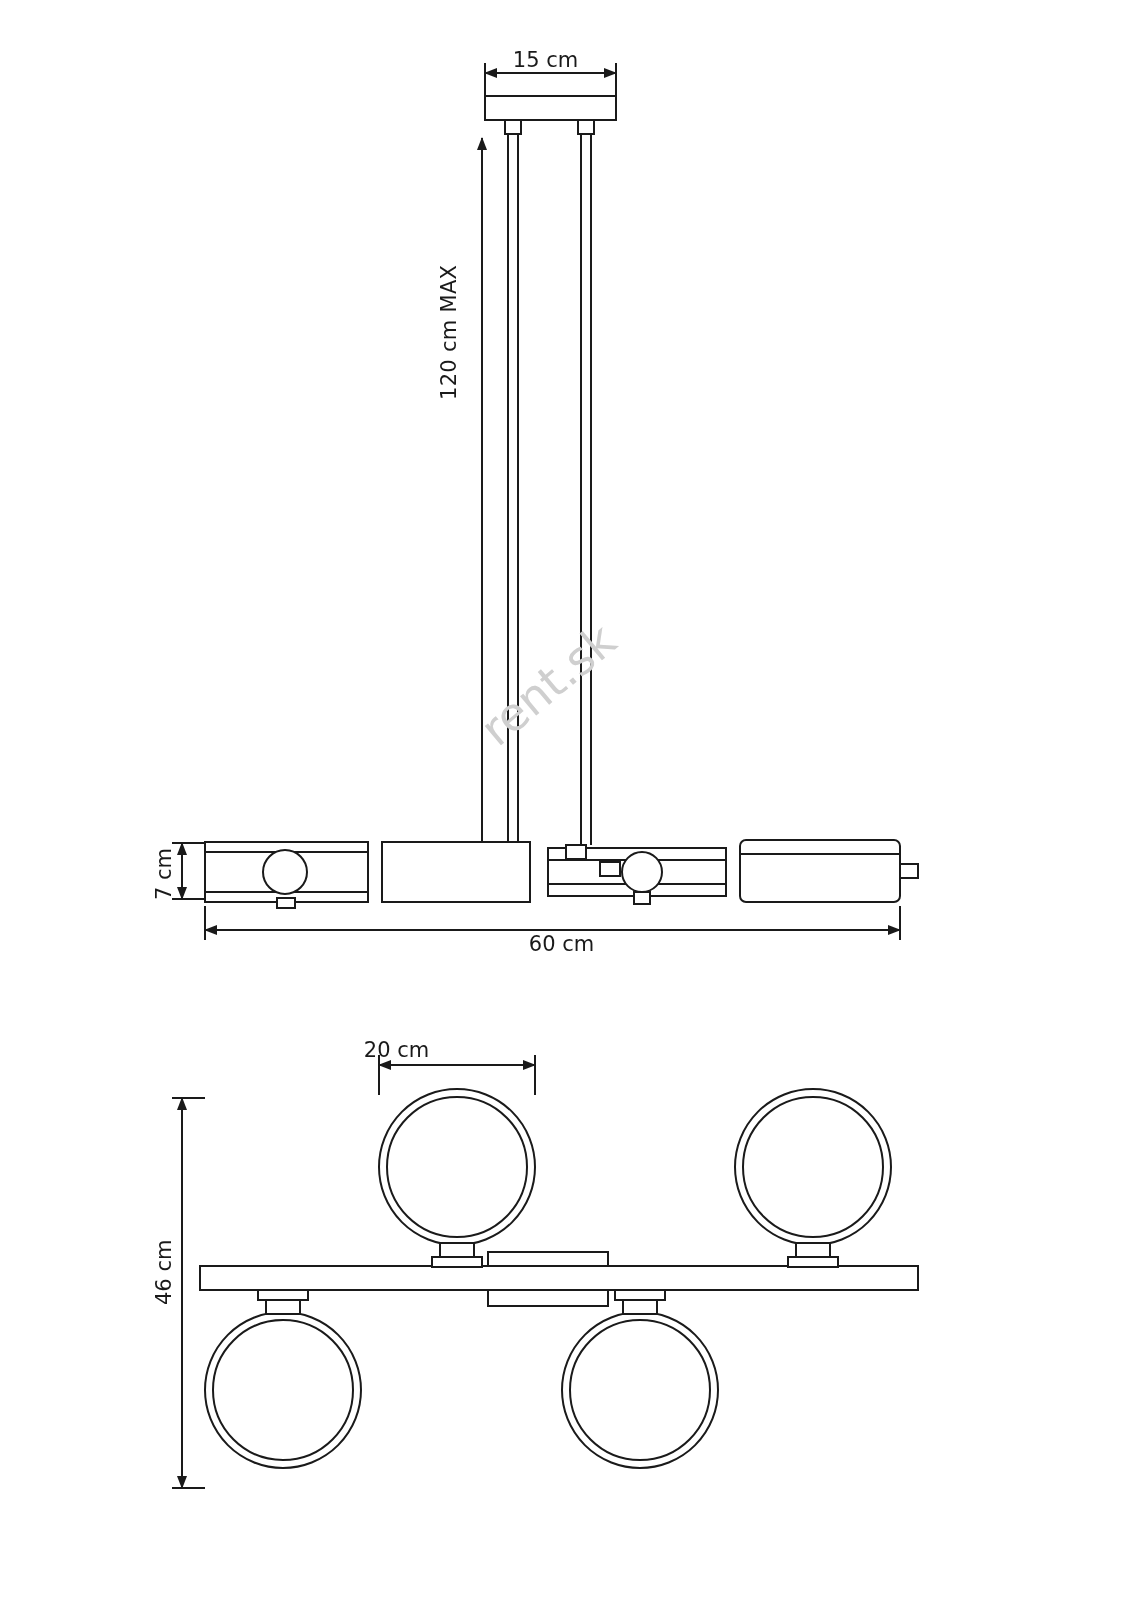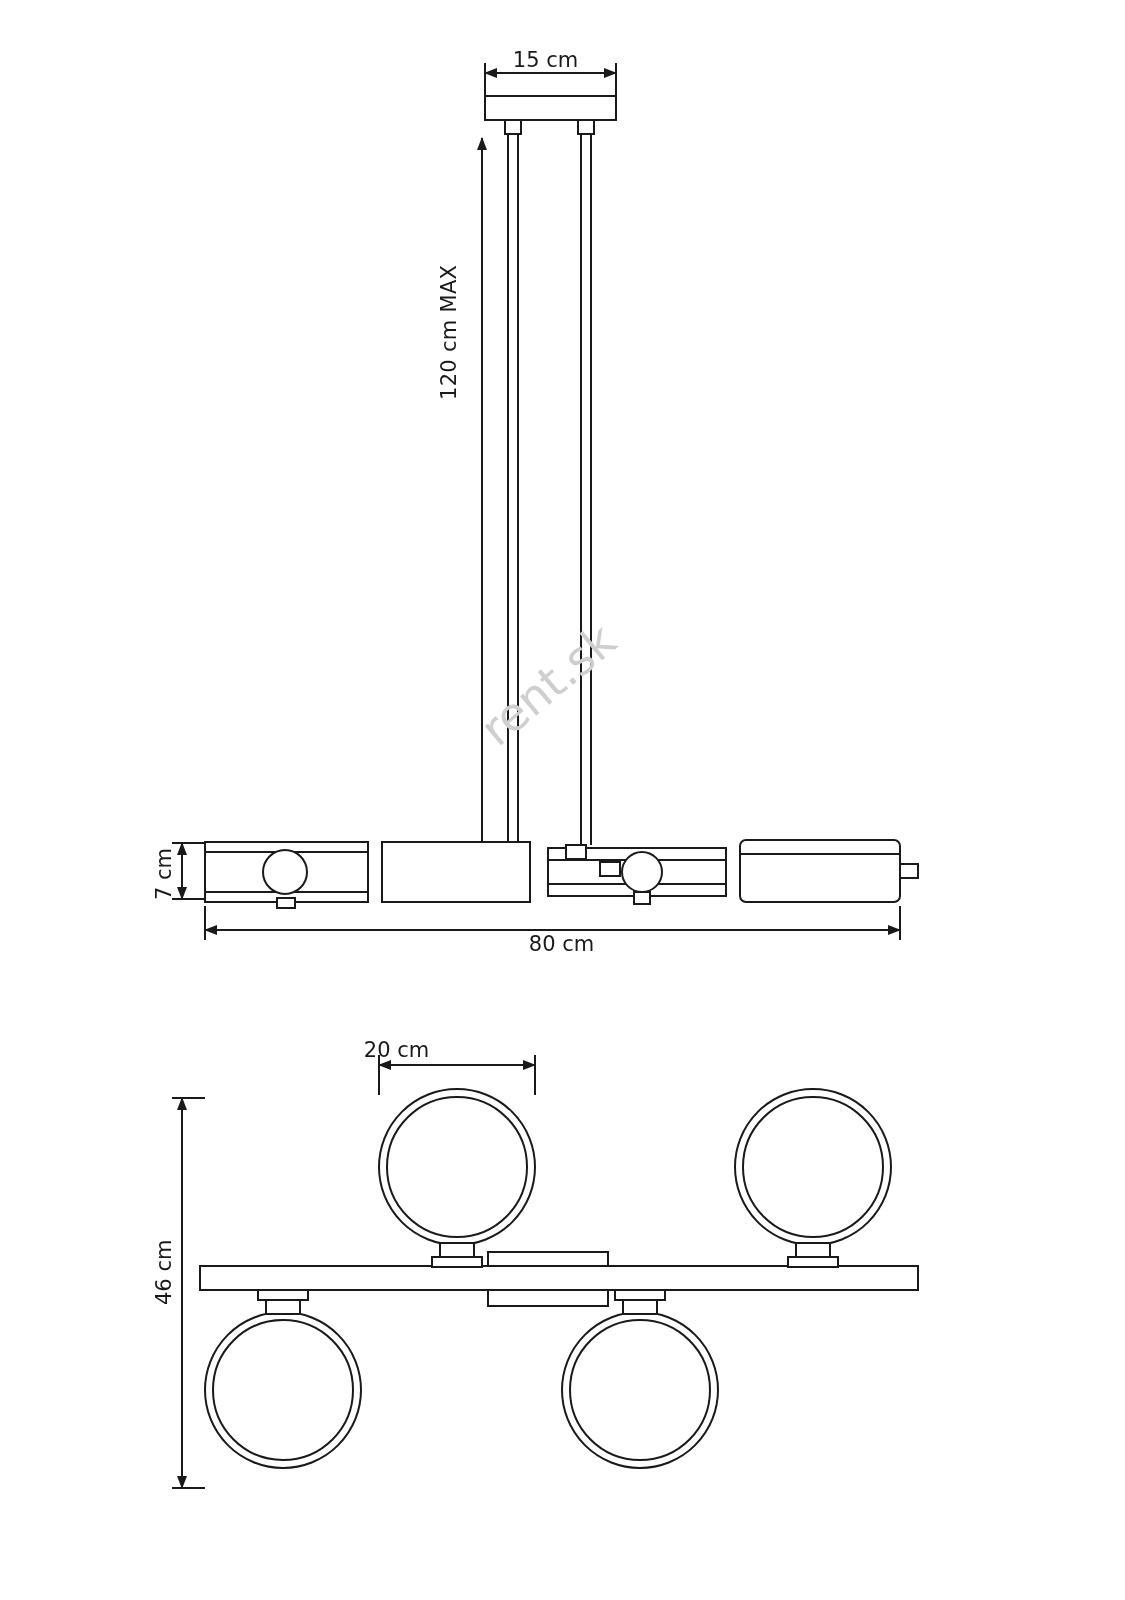--- a/index.html
+++ b/index.html
@@ -208,21 +208,21 @@
 
     </g>
   </svg>
 
   <div class="dim-label" id="lbl-15">15 cm</div>
 
   <div class="dim-label" id="lbl-120">120 cm MAX</div>
 
   <div class="dim-label" id="lbl-7">7 cm</div>
 
-  <div class="dim-label" id="lbl-80">80 cm</div>
+  <div class="dim-label" id="lbl-80">60 cm</div>
 
   <div class="dim-label" id="lbl-20">20 cm</div>
 
   <div class="dim-label" id="lbl-46">46 cm</div>
 
   <div id="watermark">rent.sk</div>
 
 </div>
 
 </body></html>

